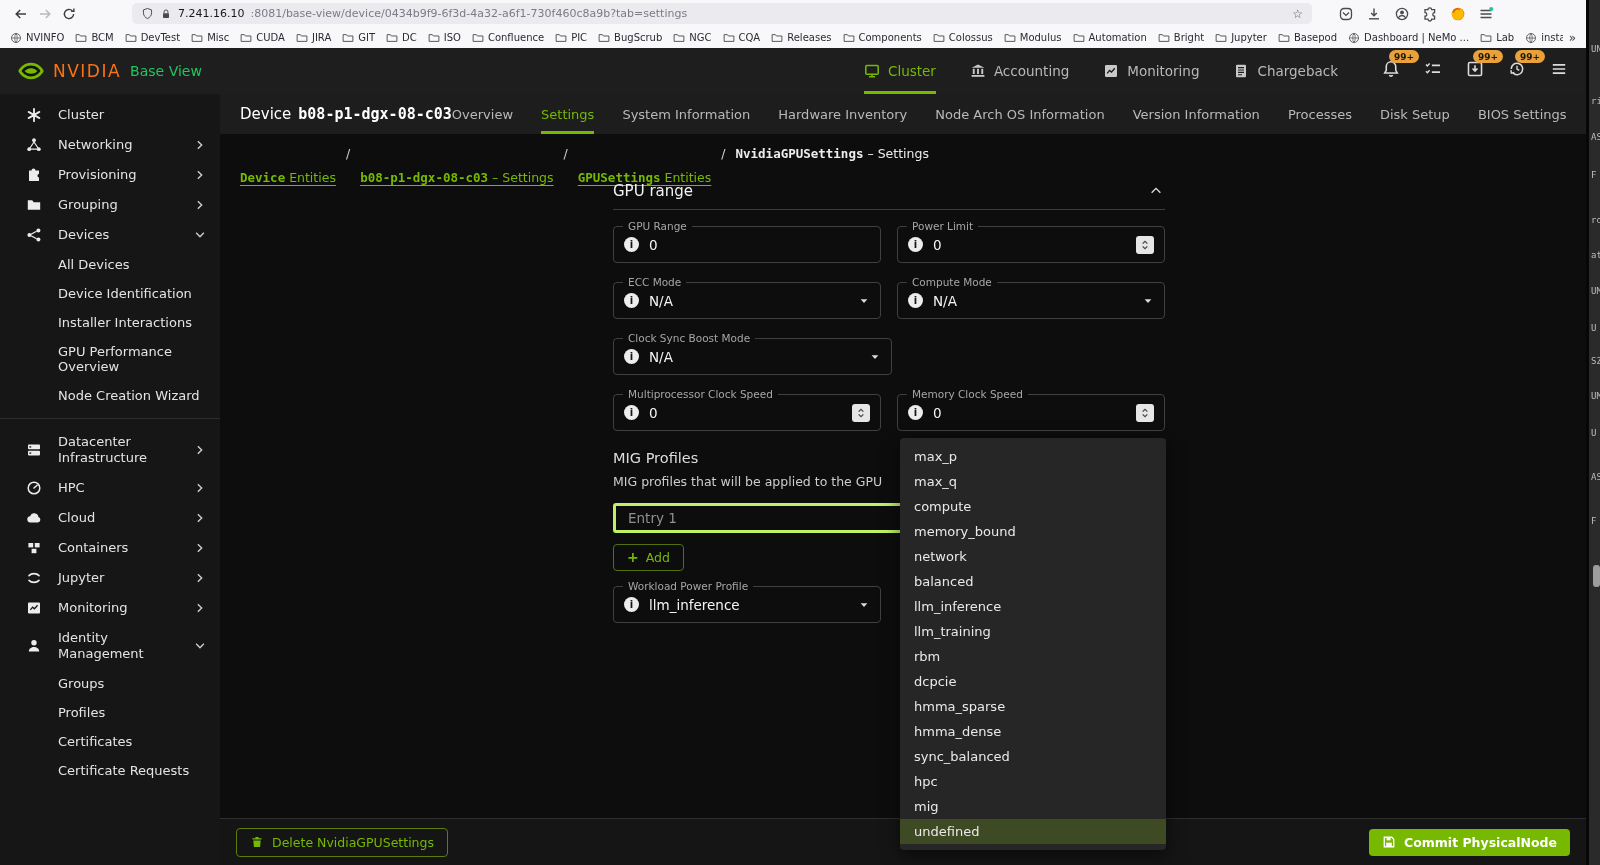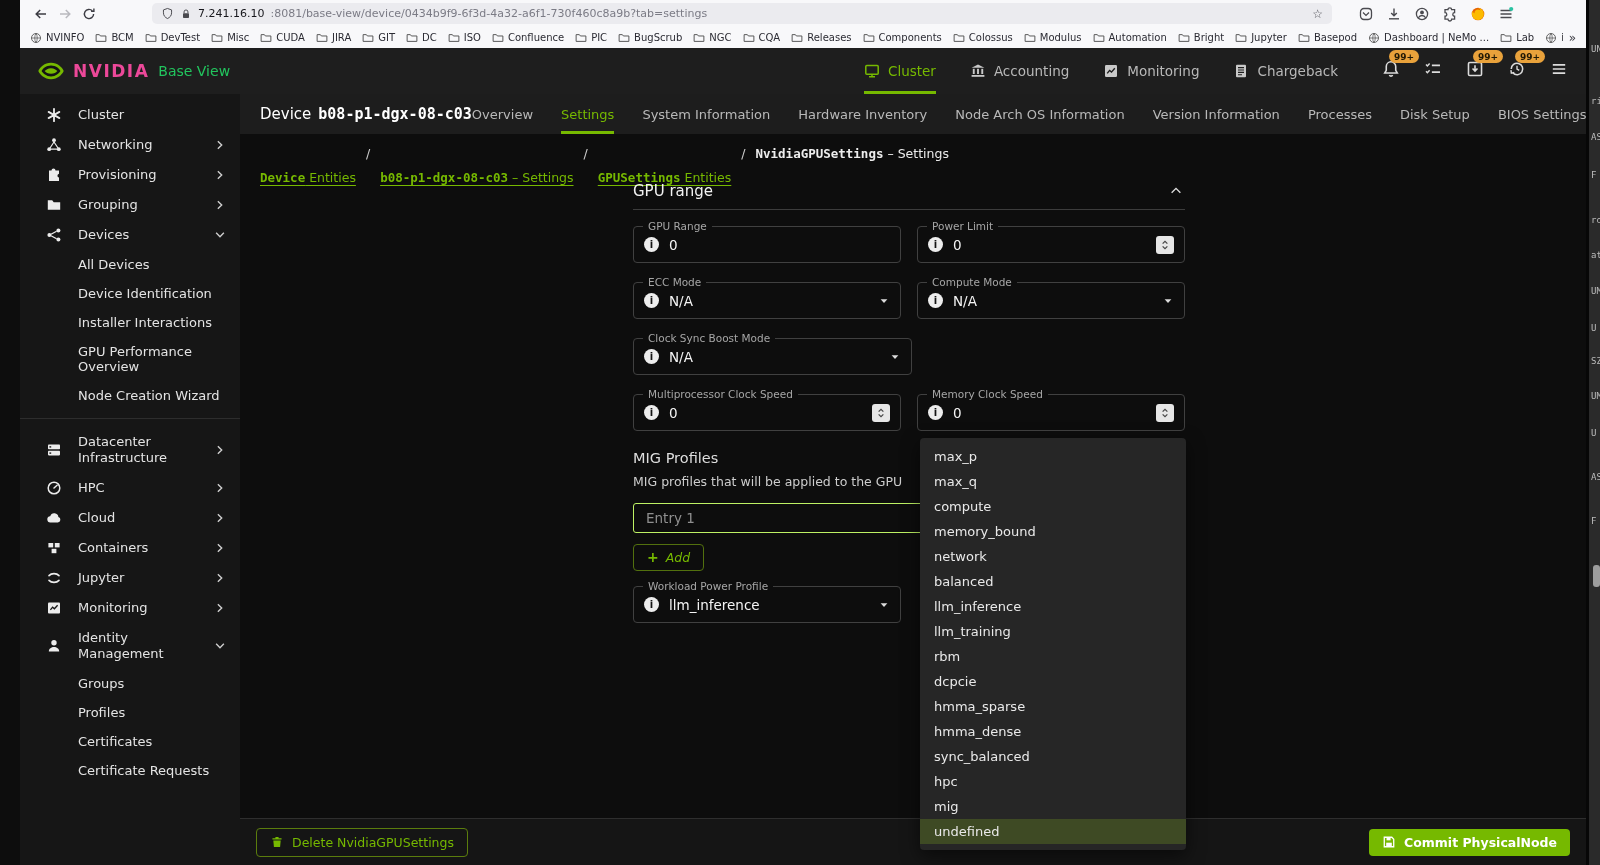--- a/index.html
+++ b/index.html
@@ -13,21 +13,21 @@
   
   .right-strip { position:absolute; top:0; right:0; width:14px; height:100%;
     background:#2a2a2a; border-left:3px solid #070707; z-index:40; }
   .frag { position:absolute; left:2px; color:#bdbdbd; font-size:9px;
     font-family:"DejaVu Sans Mono","Liberation Mono",monospace; white-space:nowrap; }
   .strip-thumb { position:absolute; left:4px; top:565px; width:7px; height:22px;
     background:#9d9d9d; border-radius:3px; }
 
   
   .browser { position:absolute; top:0; left:0; width:1586px; height:865px;
-    display:flex; flex-direction:column;padding-left:20px; }
+    display:flex; flex-direction:column; }
   .chrome { background:#f8f8fa; flex-shrink:0; }
   .url-row { height:27px; display:flex; align-items:center; padding:0 10px; gap:2px; }
   .nav-btn { width:22px; height:20px; display:flex; align-items:center; justify-content:center; }
   .nav-btn svg { display:block; }
   .url-pill { height:21px; background:#ebebef; border-radius:5px; display:flex;
     align-items:center; gap:6px; padding:0 9px; margin-left:50px; flex:1; max-width:1180px;
     overflow:hidden; }
   .url-host { color:#17171c; font-size:11px; white-space:nowrap; }
   .url-path { color:#7b7b85; font-size:11px; white-space:nowrap; overflow:hidden; flex:1; }
   .url-star { margin-left:auto; color:#55555c; font-size:12px; line-height:1; }
@@ -38,21 +38,21 @@
   .bm-list { display:flex; gap:11px; overflow:hidden; flex:1; white-space:nowrap; }
   .bookmark { display:flex; align-items:center; gap:4px; flex-shrink:0; }
   .bm-icon svg { display:block; }
   .bm-overflow { margin-left:6px; color:#3c3c43; font-size:12px; flex-shrink:0; }
 
   
   .app { flex:1; display:flex; flex-direction:column; background:#0d0d0d; min-height:0; }
   .app-header { height:46px; background:#1e1e1e; display:flex; align-items:stretch;
     padding:0 18px; flex-shrink:0; }
   .brand { display:flex; align-items:center; gap:9px; }
-  .brand-name { color:#ec4899; font-weight:bold; font-size:17px; letter-spacing:1.5px; }
+  .brand-name { color:#f97316; font-weight:normal; font-size:17px; letter-spacing:1.5px; }
   .product { color:#22c55e; font-size:14px; }
   .hspacer { flex:1; }
   .hnav { display:flex; align-items:center; gap:8px; color:#b9b9b9; font-size:13.5px;
     margin-right:34px; border-bottom:3px solid transparent; padding-top:3px; cursor:pointer; }
   .hnav.active { color:#76b900; border-bottom-color:#76b900; }
   .hnav .hicon { display:flex; }
   .hactions { display:flex; align-items:center; gap:24px; margin-left:10px; }
   .haction { position:relative; display:flex; cursor:pointer; }
   .badge { position:absolute; top:-10px; left:7px; background:#e9a23b; color:#221a06;
     font-size:9px; font-weight:bold; padding:1.5px 5px; border-radius:8px; white-space:nowrap; }
@@ -100,26 +100,26 @@
     font-weight:bold; font-size:10px; display:flex; align-items:center; justify-content:center;
     flex-shrink:0; }
   .fvalue { flex:1; color:#f5f5f5; font-size:13.5px; }
   .spin { width:18px; height:18px; background:#e6e6e6; border-radius:3px; display:flex;
     align-items:center; justify-content:center; flex-shrink:0; }
   .caret { display:flex; flex-shrink:0; }
   .fspacer { flex:1; }
 
   .mig-h { color:#dedede; font-size:14.5px; font-weight:normal; margin:6px 0 8px; }
   .mig-d { color:#cdcdcd; font-size:12.5px; margin:0 0 14px; }
-  .entry { border:1px solid #bef264; border-radius:3px; height:30px; display:flex;
+  .entry { border:3px solid #bef264; border-radius:3px; height:30px; display:flex;
     align-items:center; padding:0 12px; color:#8f8f8f; font-size:13.5px; margin-bottom:11px; }
   .add-btn { display:inline-flex; align-items:center; gap:7px; border:1px solid #52700e;
     color:#76b900; background:transparent; border-radius:4px; padding:5px 13px;
     font-size:12.5px; margin-bottom:15px; cursor:pointer;
-    font-family:"DejaVu Sans","Liberation Sans",sans-serif;font-style:italic; }
+    font-family:"DejaVu Sans","Liberation Sans",sans-serif; }
   .add-plus::before { content:"+"; font-size:14px; line-height:1; font-weight:bold; }
   .workload-wrap { width:268px; }
 
   .dropdown { position:absolute; left:680px; top:344px; width:266px; background:#262626;
     border-radius:4px; padding:6px 0; box-shadow:0 6px 18px rgba(0,0,0,.55); z-index:20; }
   .opt { height:25px; display:flex; align-items:center; padding:0 14px; color:#e9e9e9;
     font-size:13px; cursor:pointer; }
   .opt.selected { background:#3e4a24; }
 
   .footer { height:47px; border-top:1px solid #2e2e2e; background:#151515; display:flex;

